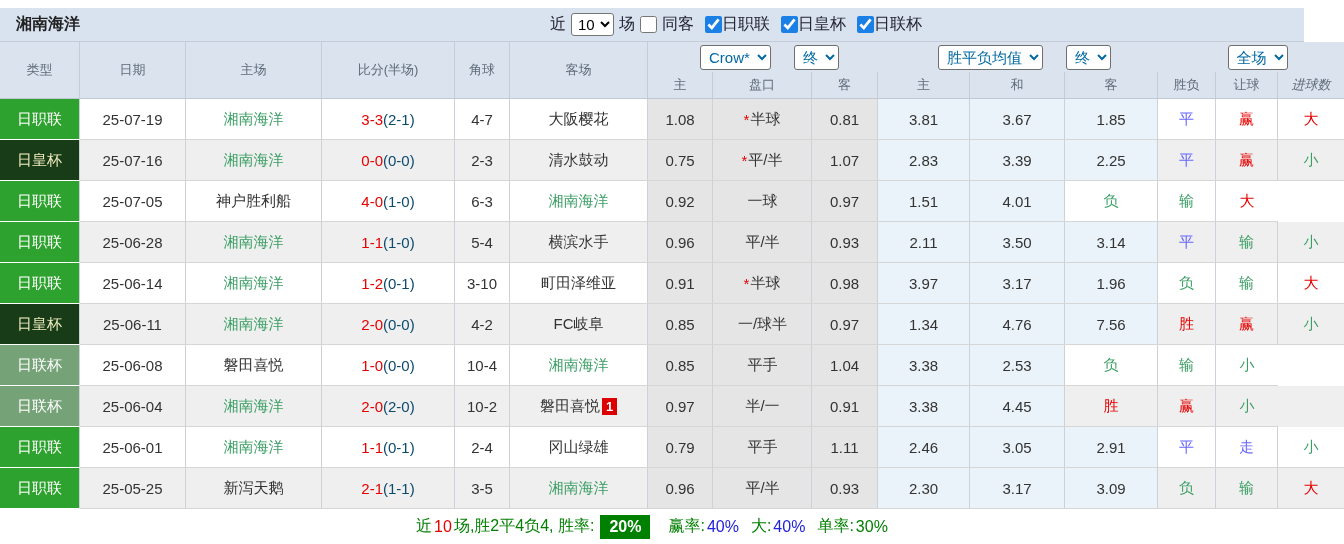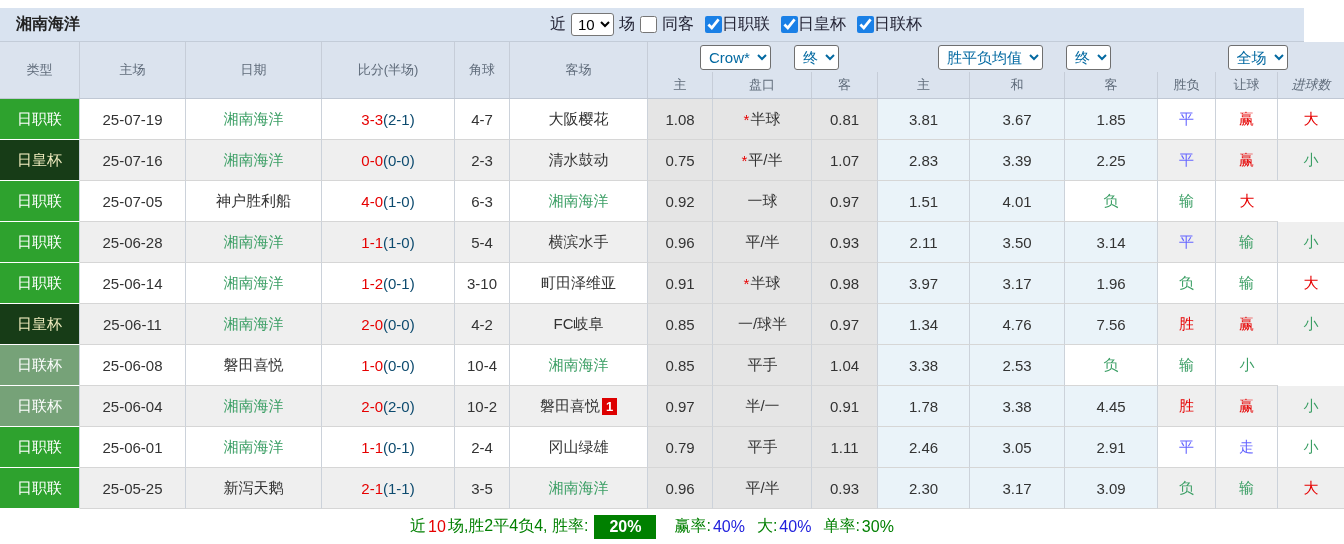--- a/index.html
+++ b/index.html
@@ -86,21 +86,21 @@
   .badge:empty { display:none; }
 
   
   .footer {
     height:35px; display:flex; align-items:center; justify-content:center;
     font-size:16px; gap:2px; background:#fff;
   }
   .f-green { color:#038003; }
   .f-red { color:#e60000; }
   .f-blue { color:#2222dd; }
-  .f-badge { background:#008000; color:#fff; padding:3px 15px; margin:0 6px 0 4px; font-weight:bold; }
+  .f-badge { background:#008000; color:#fff; padding:3px 9px; margin:0 6px 0 4px; font-weight:bold; }
   .f-sp { width:8px; }
 </style>
 </head>
 <body>
 
 <div class="page">
 
   <div class="topbar">
     <div class="topbar-title">湘南海洋</div>
     <div class="topbar-controls">
@@ -123,22 +123,22 @@
         <input type="checkbox" class="chk" checked="" style="">
         <label>日联杯</label>
       </span>
     </div>
   </div>
 
   <div class="tbl">
 
     <div class="thead">
       <div class="th span2">类型</div>
+      <div class="th span2">日期</div>
       <div class="th span2">主场</div>
-      <div class="th span2">日期</div>
       <div class="th span2">比分(半场)</div>
       <div class="th span2">角球</div>
       <div class="th span2">客场</div>
 
       <div class="sel-zone" style="grid-column:7 / 10;">
         <select>
           <option>Crow*</option>
         </select>
         <select>
           <option>终</option>
@@ -362,21 +362,20 @@
     <div class="cell col-away">
       <span>磐田喜悦</span>
             <span class="badge">1</span>
     </div>
     <div class="cell col-ah">0.97</div>
     <div class="cell col-hcap">
       <span class="star"></span>
             <span>半/一</span>
     </div>
     <div class="cell col-aa">0.91</div>
-    <div class="cell col-oh">1.78</div>
     <div class="cell col-od">3.38</div>
     <div class="cell col-oa">4.45</div>
     <div class="cell col-res c-red">胜</div>
     <div class="cell col-hres c-red">赢</div>
     <div class="cell col-goals c-green">小</div>
   </div>
 
   <div class="row">
     <div class="cell col-type type-jl">日职联</div>
     <div class="cell col-date">25-06-01</div>

